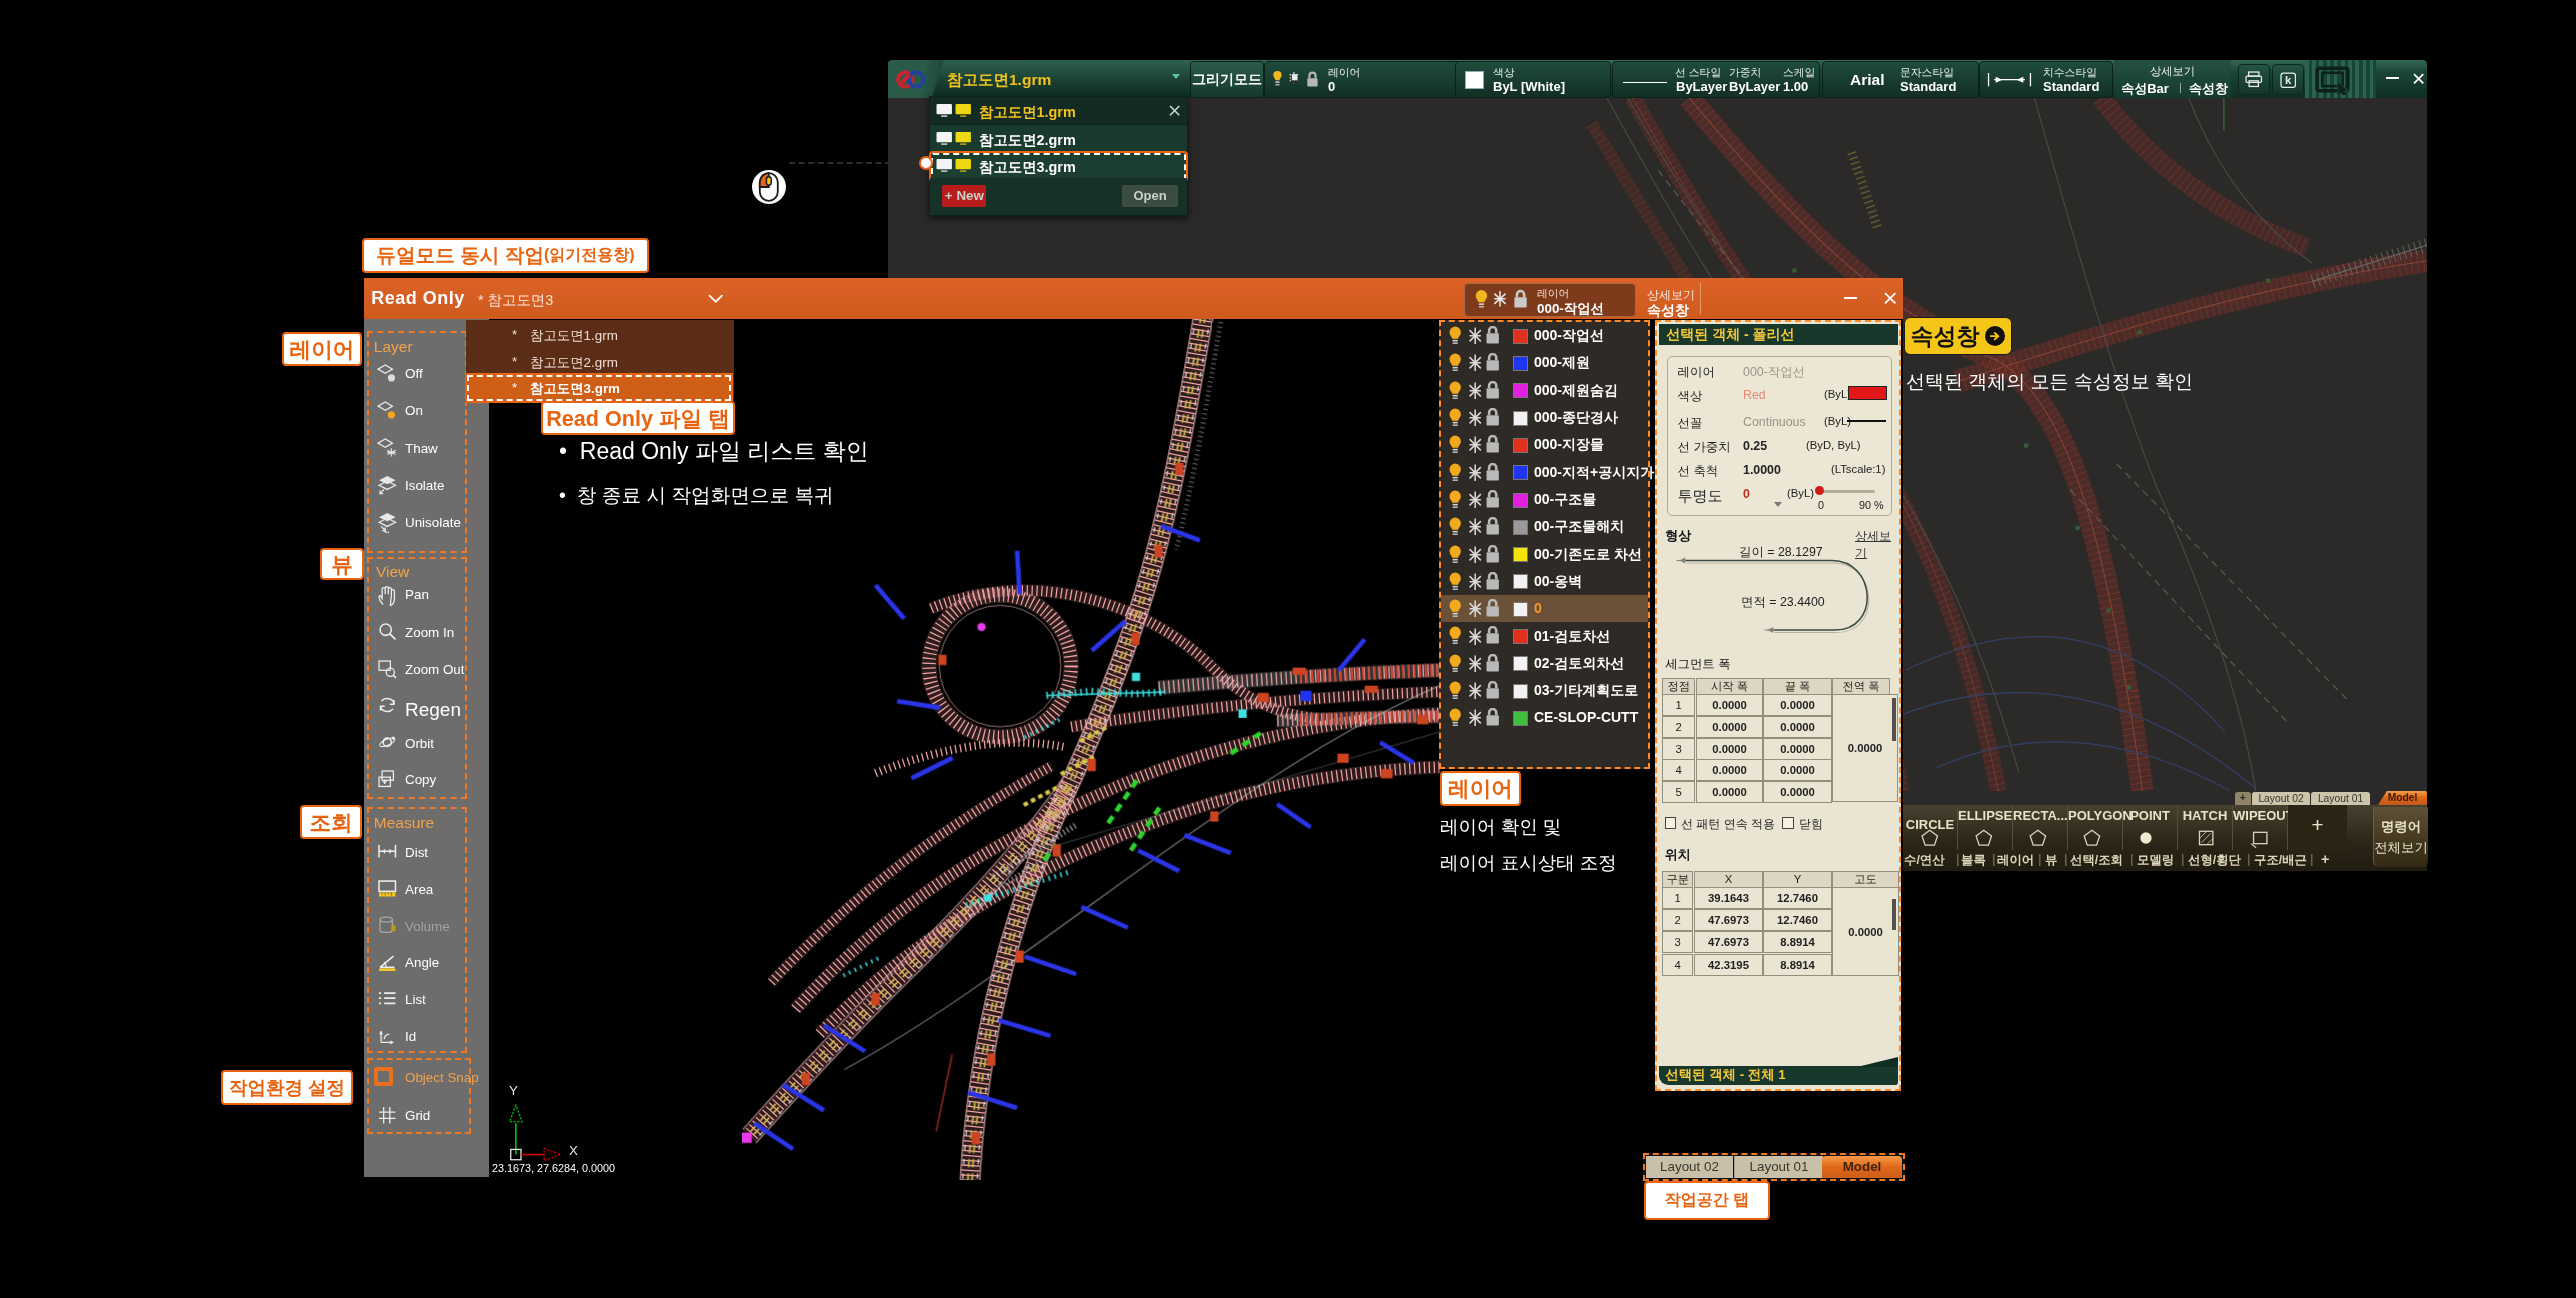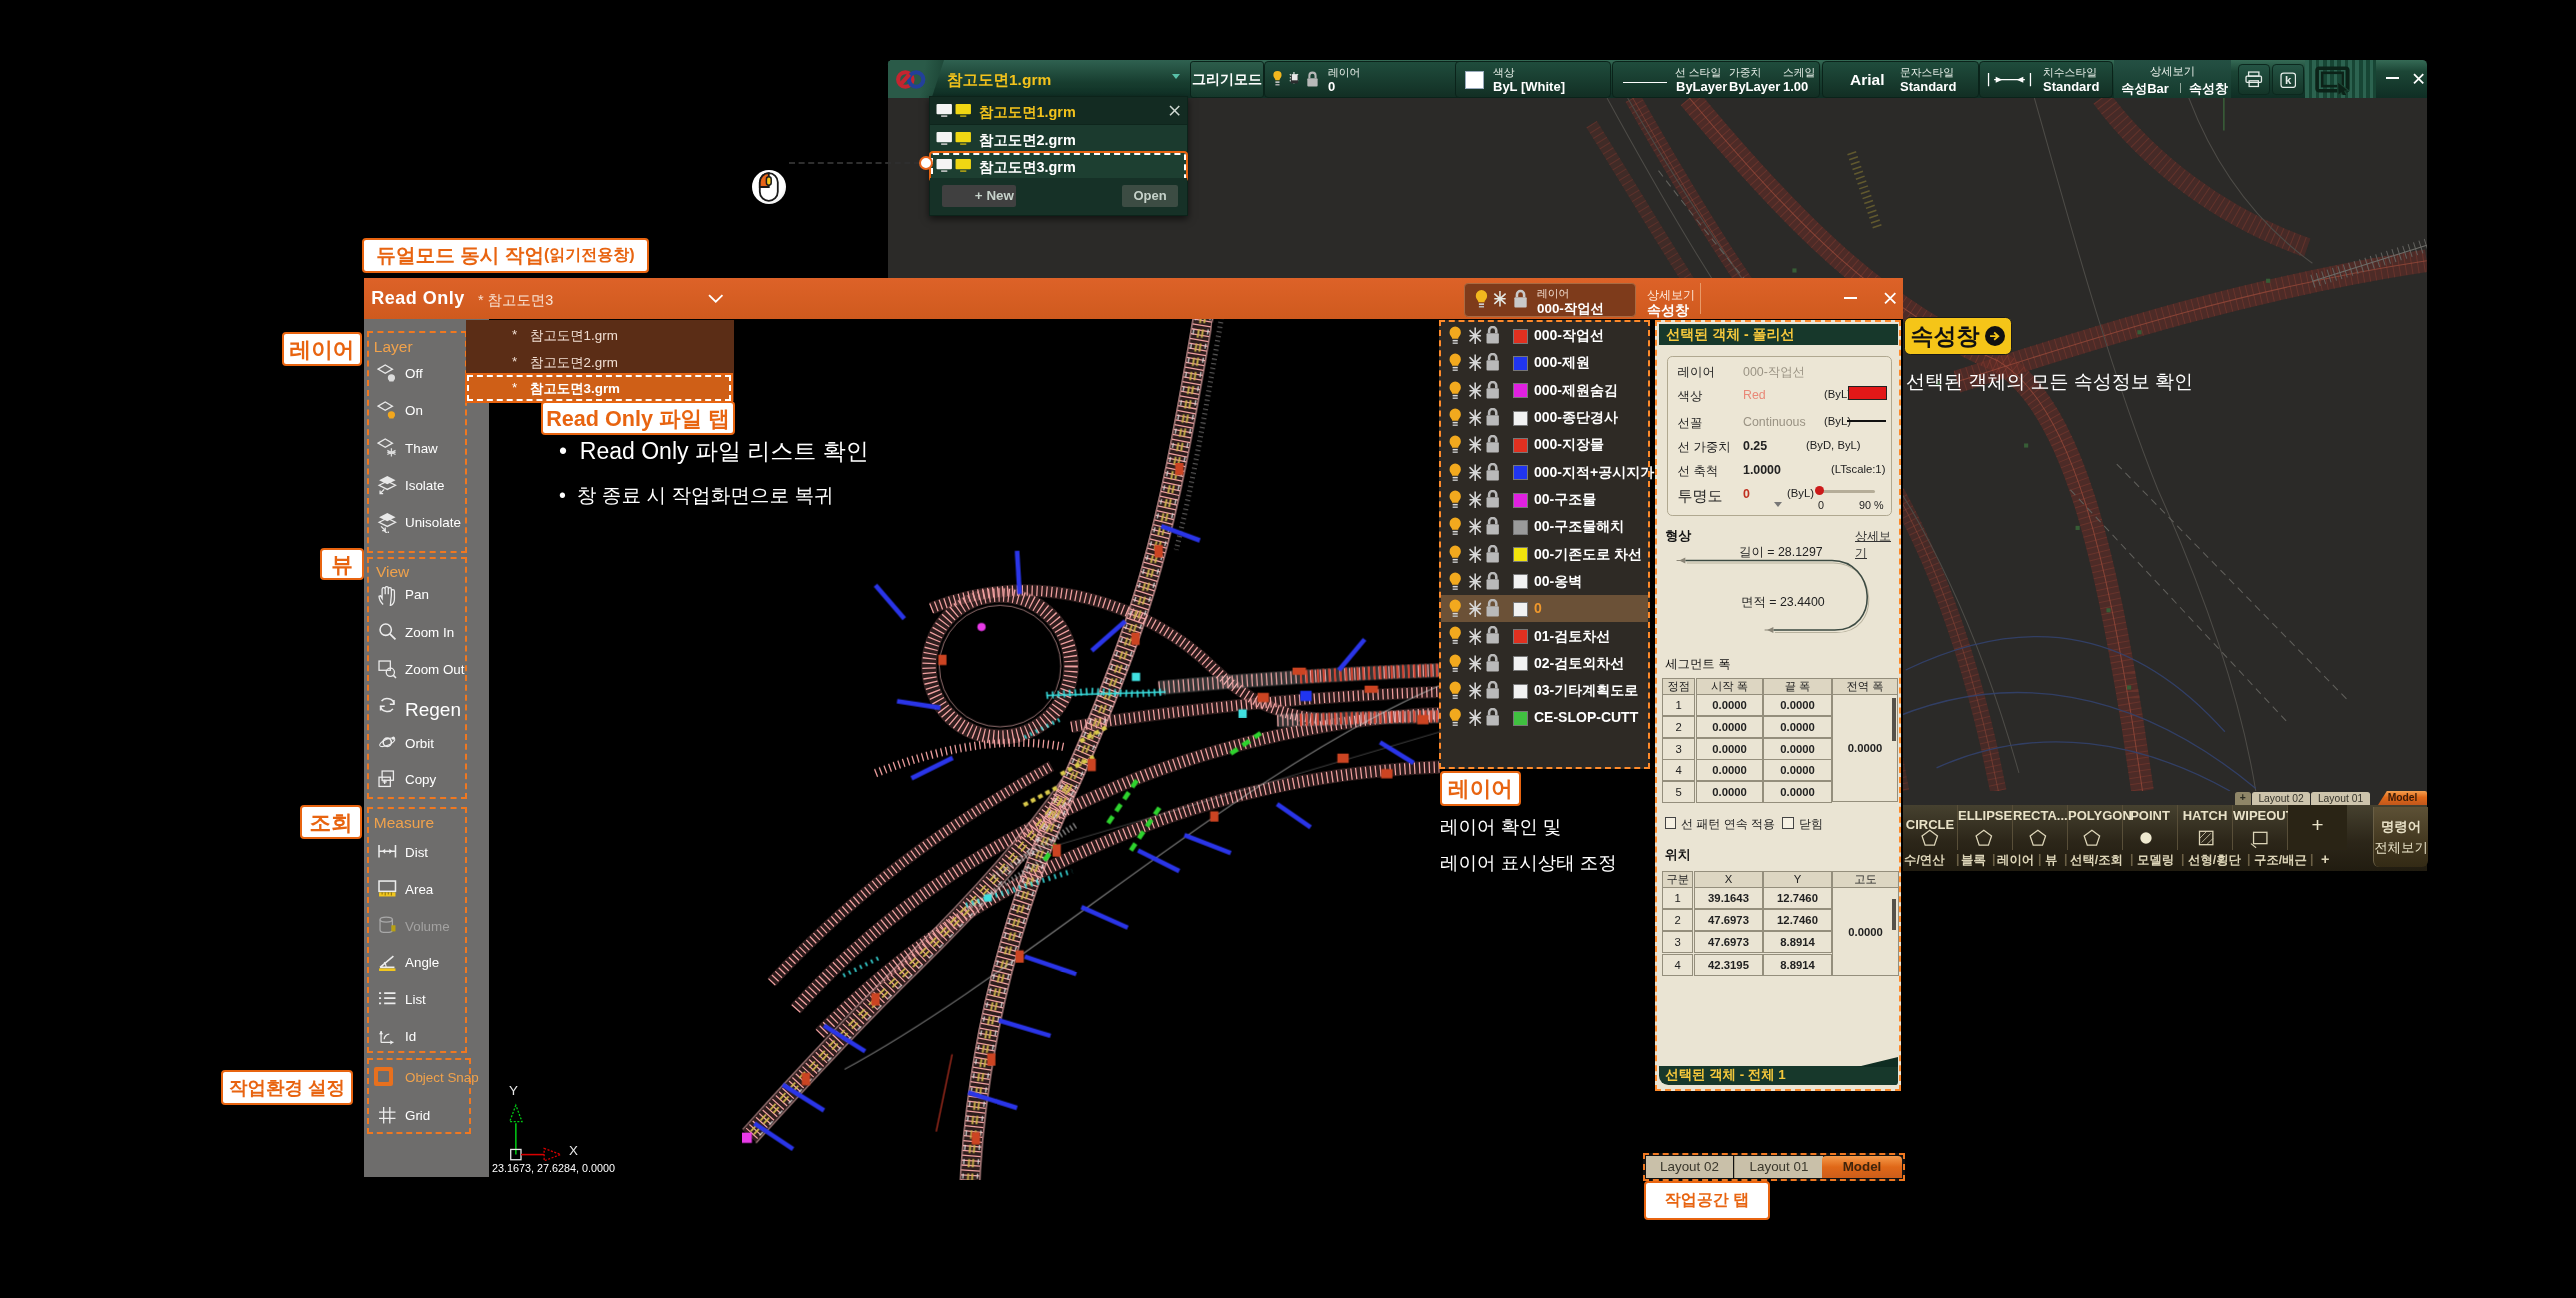--- a/index.html
+++ b/index.html
@@ -285,21 +285,21 @@
     <svg class="abs" style="left:6.2px;top:6.7px" width="37" height="14.4" viewBox="0 0 72 28">
       <rect x="1" y="2" width="30" height="20" rx="2" fill="#f4f4f4"></rect>
           <rect x="10" y="24" width="12" height="3" fill="#ccc"></rect>
       <rect x="38" y="2" width="30" height="20" rx="2" fill="#f0d713"></rect>
           <rect x="47" y="24" width="12" height="3" fill="#b8a512"></rect>
     </svg>
     <div class="abs" style="left:49px;top:6.7px;color:#fff;font-weight:bold;font-size:14.4px;">참고도면3.grm</div>
   </div>
 
   <div class="abs" style="left:0;top:81px;width:257px;height:37px;background:#163127;">
-    <div class="abs" style="left:12.4px;top:7.2px;width:44px;height:21.6px;background:#404040;border-radius:2.1px;color:#c6d2ca;font-weight:bold;font-size:13.4px;text-align:center;line-height:21.6px;white-space:nowrap;padding-left:30px;">+ New</div>
+    <div class="abs" style="left:12.4px;top:7.2px;width:44px;height:21.6px;background:#b91c1c;border-radius:2.1px;color:#c6d2ca;font-weight:bold;font-size:13.4px;text-align:center;line-height:21.6px;white-space:nowrap;">+ New</div>
     <div class="abs" style="left:192px;top:7.2px;width:56px;height:21.6px;background:#3c4c43;border-radius:2.1px;color:#c6d2ca;font-weight:bold;font-size:13px;text-align:center;line-height:21.6px;">Open</div>
   </div>
 </div>
 
 <div class="abs" id="mouseblob">
   <div class="abs" style="left:789px;top:162px;width:131px;height:0;border-top:2.6px dashed #2e2e2e;"></div>
   <div class="abs" style="left:752px;top:170px;width:34px;height:34px;border-radius:50%;background:radial-gradient(circle at 40% 35%,#fff 60%,#d8d8d8);"></div>
   <svg class="abs" style="left:758px;top:172px" width="21.6" height="30" viewBox="0 0 36 50">
     <path d="M18 2 a15 15 0 0 1 15 15 v16 a15 15 0 0 1 -30 0 v-16 a15 15 0 0 1 15 -15z" fill="#fff" stroke="#1a1a1a" stroke-width="3"></path>
     <path d="M18 2 a15 15 0 0 0 -15 15 v8 h15 z" fill="#e8641a" stroke="#1a1a1a" stroke-width="3"></path>
@@ -974,21 +974,21 @@
  <path d="M43 22 l12 -6 v12 z" fill="#8a8577"></path>
           <path d="M38 22 h14" stroke="#8a8577" stroke-width="2"></path>
  <path d="M214 157 l12 -6 v12 z" fill="#8a8577"></path>
           <path d="M209 157 h14" stroke="#8a8577" stroke-width="2"></path>
 </svg>
     <div class="abs" style="left:84px;top:272px;font-size:12.4px;color:#222;">면적 = 23.4400</div>
     <div class="abs" style="left:8.2px;top:334px;font-size:12.4px;color:#111;">세그먼트 폭</div>
     <div class="abs" style="left:5.2px;top:356px;width:33px;height:16.5px;background:#ddd6c2;border:0.5px solid #948e7c;font-size:11.3px;color:#222;display:flex;align-items:center;justify-content:center;box-sizing:border-box;">정점</div>
     <div class="abs" style="left:39px;top:356px;width:67px;height:16.5px;background:#ddd6c2;border:0.5px solid #948e7c;font-size:11.3px;color:#222;display:flex;align-items:center;justify-content:center;box-sizing:border-box;">시작 폭</div>
     <div class="abs" style="left:106px;top:356px;width:69px;height:16.5px;background:#ddd6c2;border:0.5px solid #948e7c;font-size:11.3px;color:#222;display:flex;align-items:center;justify-content:center;box-sizing:border-box;">끝 폭</div>
-    <div class="abs" style="left:175px;top:356px;width:66px;height:16.5px;background:#ddd6c2;border:0.5px solid #948e7c;font-size:11.3px;color:#222;display:flex;align-items:center;justify-content:center;box-sizing:border-box;">전역 폭</div>
+    <div class="abs" style="left:175px;top:356px;width:58px;height:16.5px;background:#ddd6c2;border:0.5px solid #948e7c;font-size:11.3px;color:#222;display:flex;align-items:center;justify-content:center;box-sizing:border-box;">전역 폭</div>
     <div class="abs" style="left:5.2px;top:372px;width:33px;height:21.6px;border:0.5px solid #948e7c;font-size:11.3px;color:#222;display:flex;align-items:center;justify-content:center;box-sizing:border-box;">1</div>
     <div class="abs" style="left:39px;top:372px;width:67px;height:21.6px;border:0.5px solid #948e7c;font-weight:bold;font-size:11.3px;color:#222;display:flex;align-items:center;justify-content:center;box-sizing:border-box;">0.0000</div>
     <div class="abs" style="left:106px;top:372px;width:69px;height:21.6px;border:0.5px solid #948e7c;font-weight:bold;font-size:11.3px;color:#222;display:flex;align-items:center;justify-content:center;box-sizing:border-box;">0.0000</div>
     <div class="abs" style="left:5.2px;top:394px;width:33px;height:21.6px;border:0.5px solid #948e7c;font-size:11.3px;color:#222;display:flex;align-items:center;justify-content:center;box-sizing:border-box;">2</div>
     <div class="abs" style="left:39px;top:394px;width:67px;height:21.6px;border:0.5px solid #948e7c;font-weight:bold;font-size:11.3px;color:#222;display:flex;align-items:center;justify-content:center;box-sizing:border-box;">0.0000</div>
     <div class="abs" style="left:106px;top:394px;width:69px;height:21.6px;border:0.5px solid #948e7c;font-weight:bold;font-size:11.3px;color:#222;display:flex;align-items:center;justify-content:center;box-sizing:border-box;">0.0000</div>
     <div class="abs" style="left:5.2px;top:416px;width:33px;height:21.6px;border:0.5px solid #948e7c;font-size:11.3px;color:#222;display:flex;align-items:center;justify-content:center;box-sizing:border-box;">3</div>
     <div class="abs" style="left:39px;top:416px;width:67px;height:21.6px;border:0.5px solid #948e7c;font-weight:bold;font-size:11.3px;color:#222;display:flex;align-items:center;justify-content:center;box-sizing:border-box;">0.0000</div>
     <div class="abs" style="left:106px;top:416px;width:69px;height:21.6px;border:0.5px solid #948e7c;font-weight:bold;font-size:11.3px;color:#222;display:flex;align-items:center;justify-content:center;box-sizing:border-box;">0.0000</div>
     <div class="abs" style="left:5.2px;top:437px;width:33px;height:21.6px;border:0.5px solid #948e7c;font-size:11.3px;color:#222;display:flex;align-items:center;justify-content:center;box-sizing:border-box;">4</div>

